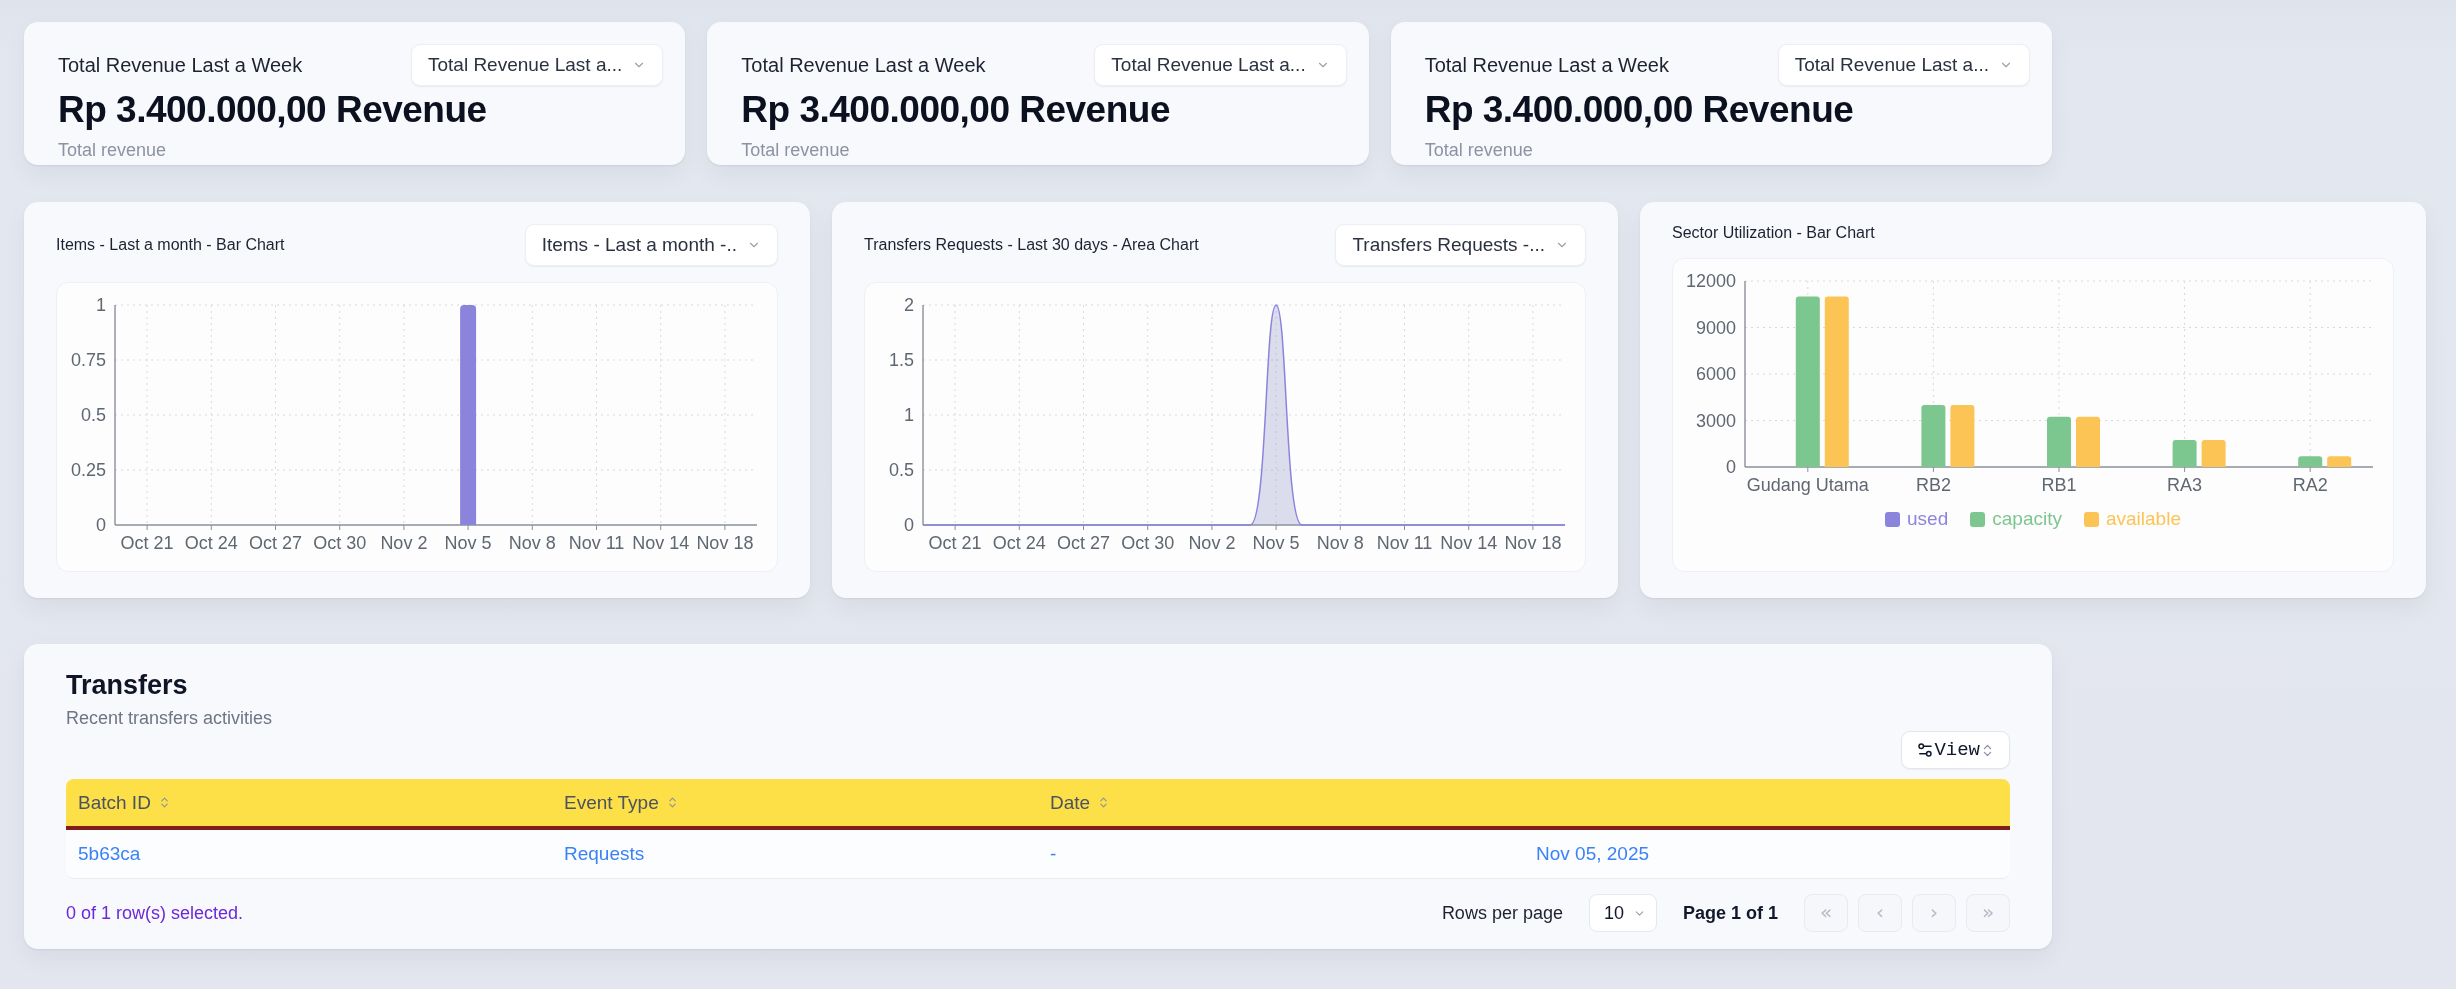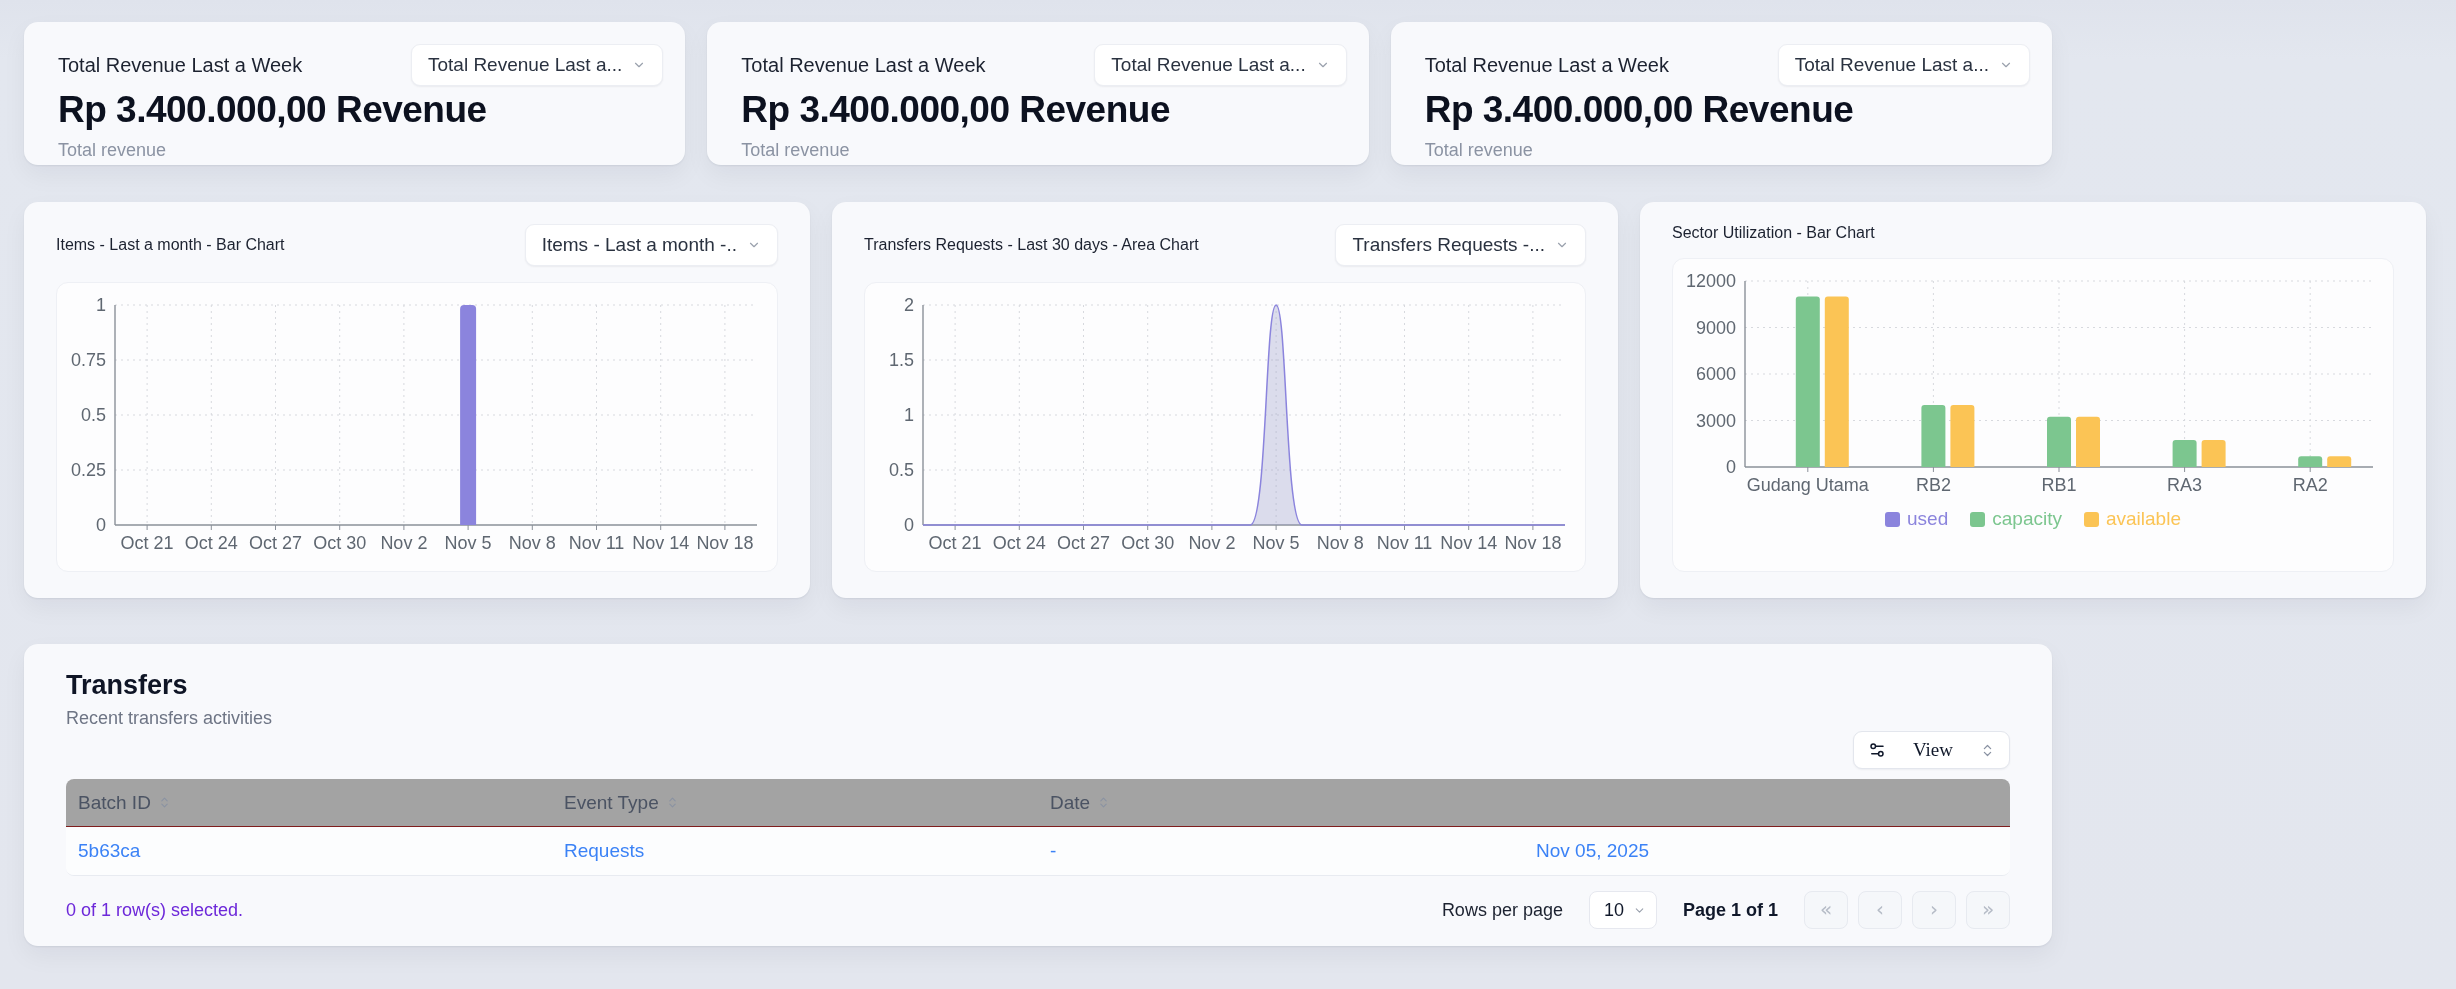--- a/index.html
+++ b/index.html
@@ -27,26 +27,26 @@
   .chart-panel svg{display:block;}
   svg text{font-family:"Liberation Sans","DejaVu Sans",sans-serif;}
   .legend{display:flex;gap:22px;align-items:center;justify-content:center;height:32px;}
   .legend-item{display:inline-flex;align-items:center;gap:7px;font-size:19px;cursor:pointer;}
   .swatch{display:inline-block;width:15px;height:15px;border-radius:3px;}
   
   .table-card{margin-top:46px;min-height:287px;padding:22px 42px 16px;}
   .t-title{font-size:27px;font-weight:700;color:#0f1526;margin:4px 0 0;}
   .t-sub{font-size:18px;color:#6e7585;margin-top:7px;}
   .view-row{display:flex;justify-content:flex-end;margin-top:2px;}
-  .view-btn{display:inline-flex;align-items:center;gap:27px;height:38px;padding:0 14px;background:#fff;
+  .view-btn{display:inline-flex;align-items:center;gap:0;height:38px;padding:0 14px;background:#fff;
     border:1px solid #e3e6ed;border-radius:9px;font-size:19px;font-weight:500;color:#10182a;cursor:pointer;
-    box-shadow:0 1px 2px rgba(15,23,42,.05);font-family:Liberation Serif, serif;}
+    box-shadow:0 1px 2px rgba(15,23,42,.05);font-family:Liberation Mono, monospace;}
   .tbl{margin-top:10px;border-radius:8px;overflow:hidden;border-bottom:1px solid #e8ebf1;}
   .tbl-row{display:grid;grid-template-columns:1fr 1fr 1fr 1fr;align-items:center;}
-  .tbl-header{background:#a3a3a3;height:47px;border-bottom:1px solid #7f1d1d;}
+  .tbl-header{background:#fde047;height:47px;border-bottom:4px solid #7f1d1d;}
   .th{display:flex;align-items:center;gap:7px;font-size:19px;color:#4b5363;padding-left:12px;cursor:pointer;}
   .tbl-data{background:#fcfdfe;height:48px;font-size:19px;color:#3b82f6;}
   .td{padding-left:12px;}
   .tbl-footer{display:flex;align-items:center;justify-content:space-between;margin-top:14px;height:40px;}
   .sel-text{font-size:18px;color:#6d28d9;}
   .foot-right{display:flex;align-items:center;gap:26px;}
   .rpp-label{font-size:18px;font-weight:500;color:#1c2230;}
   .rpp-select{display:inline-flex;align-items:center;justify-content:space-between;width:68px;height:38px;
     background:#fff;border:1px solid #e6e8ef;border-radius:8px;padding:0 10px 0 14px;font-size:18px;color:#10182a;cursor:pointer;font-family:inherit;}
   .page-ind{font-size:18px;font-weight:600;color:#10182a;}

